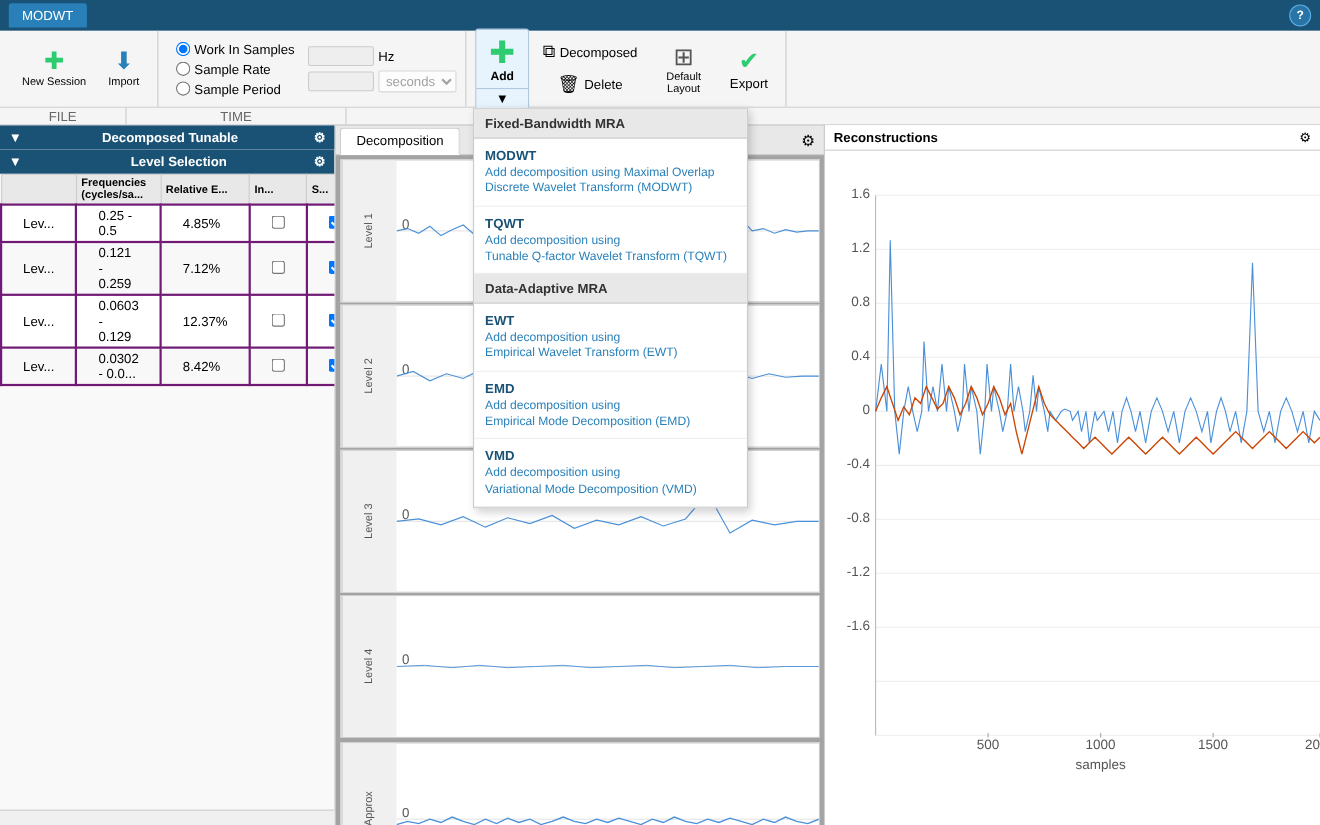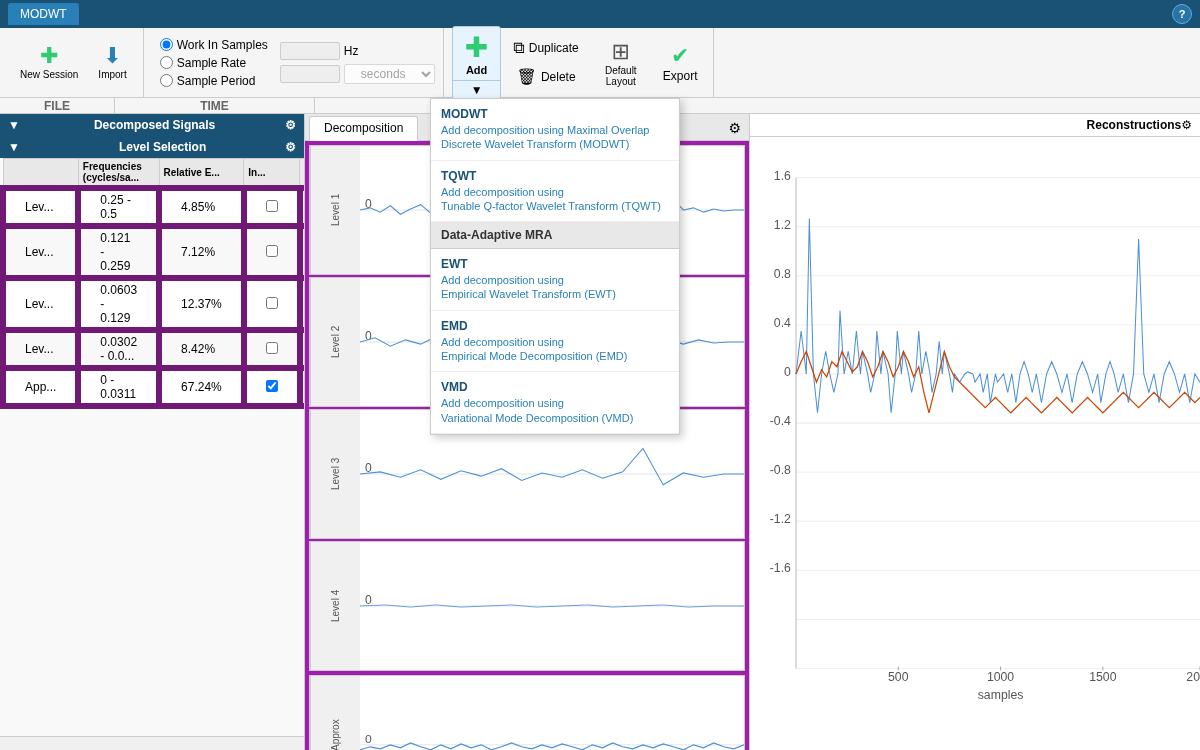--- a/index.html
+++ b/index.html
@@ -28,44 +28,44 @@
     .add-btn-main { display: flex; flex-direction: column; align-items: center; padding: 4px 12px; cursor: pointer; border-bottom: 1px solid #b0c8e0; }
     .add-btn-arrow { display: flex; align-items: center; justify-content: center; padding: 2px; cursor: pointer; font-size: 10px; }
 
     
     .radio-group { display: flex; flex-direction: column; gap: 4px; padding: 6px 8px; }
     .radio-row { display: flex; align-items: center; gap: 4px; }
     .radio-row input { margin: 0; }
     .time-input-group { display: flex; flex-direction: column; gap: 4px; }
     .time-input-row { display: flex; align-items: center; gap: 4px; }
     .time-input-row input[type=text] { width: 60px; border: 1px solid #ccc; border-radius: 2px; padding: 1px 4px; background: #fff; }
-    .time-input-row select { border: 1px solid #ccc; border-radius: 2px; padding: 1px 12px; background: #fff; }
+    .time-input-row select { border: 1px solid #ccc; border-radius: 2px; padding: 1px 2px; background: #fff; }
 
     
     .main-layout { display: flex; height: calc(750px - 28px - 70px - 16px); }
 
     
     .left-panel { width: 305px; display: flex; flex-direction: column; border-right: 1px solid #ccc; background: #f9f9f9; }
     .panel-header { background: #1a5276; color: #fff; padding: 4px 8px; font-weight: bold; display: flex; align-items: center; justify-content: space-between; font-size: 12px; cursor: pointer; }
     .decomp-table { width: 100%; border-collapse: collapse; }
     .decomp-table th { background: #e8e8e8; border: 1px solid #ccc; padding: 3px 6px; text-align: left; font-weight: bold; }
     .decomp-table td { border: 1px solid #ddd; padding: 3px 6px; background: #fff; }
     .decomp-table tr.selected td { background: #cce5ff; }
 
     
     .level-panel { flex: 1; display: flex; flex-direction: column; overflow: hidden; }
     .level-table { width: 100%; border-collapse: collapse; font-size: 11px; }
     .level-table th { background: #e8e8e8; border: 1px solid #ccc; padding: 2px 4px; text-align: left; font-weight: bold; font-size: 10px; }
-    .level-table td { border: 6px solid #701a75; padding: 2px 19px; background: #fff; }
+    .level-table td { border: 2px solid #701a75; padding: 2px 19px; background: #fff; }
     .level-table tr:nth-child(even) td { background: #f8f8f8; }
     .checkbox-cell { text-align: center; }
     input[type=checkbox] { width: 12px; height: 12px; }
 
     
-    .center-panel { flex: 1; display: flex; flex-direction: column; background: #a21caf; border-right: 1px solid #ccc; }
+    .center-panel { flex: 1; display: flex; flex-direction: column; background: #a3a3a3; border-right: 1px solid #ccc; }
     .tab-bar { display: flex; background: #e8e8e8; border-bottom: 1px solid #ccc; padding: 2px 4px 0; }
     .tab { padding: 4px 14px; cursor: pointer; border: 1px solid #ccc; border-bottom: none; border-radius: 3px 3px 0 0; background: #e8e8e8; font-size: 12px; }
     .tab.active { background: #fff; border-bottom: 1px solid #fff; margin-bottom: -1px; }
     .tab-gear { margin-left: auto; padding: 4px; cursor: pointer; font-size: 14px; }
 
     
     .dropdown-menu {
       position: absolute; top: 98px; left: 430px; width: 250px;
       background: #fff; border: 1px solid #ccc; box-shadow: 3px 3px 8px rgba(0,0,0,0.2); z-index: 100;
     }
@@ -76,30 +76,30 @@
 
     
     .charts-area { flex: 1; overflow-y: auto; padding: 4px; display: flex; flex-direction: column; gap: 2px; }
     .chart-row { display: flex; align-items: stretch; min-height: 130px; border: 1px solid #ccc; background: #fff; }
     .chart-label { width: 50px; display: flex; align-items: center; justify-content: center; font-size: 10px; color: #555; background: #f0f0f0; writing-mode: vertical-rl; transform: rotate(180deg); border-right: 1px solid #ccc; }
     .chart-content { flex: 1; position: relative; overflow: hidden; }
     .approx-row { min-height: 120px; border: 1px solid #ccc; margin-top: 2px; }
 
     
     .right-panel { width: 450px; display: flex; flex-direction: column; background: #fff; }
-    .recon-header { background: #fff; border-bottom: 1px solid #ccc; padding: 4px 8px; display: flex; align-items: center; justify-content: flex-end; }
+    .recon-header { background: #fff; border-bottom: 1px solid #ccc; padding: 4px 8px; display: flex; align-items: center; justify-content: space-between; gap: 36px; }
     .recon-chart { flex: 1; position: relative; }
 
     
     svg { width: 100%; height: 100%; }
 
     .scrollbar-h { height: 14px; background: #f0f0f0; border-top: 1px solid #ccc; display: flex; align-items: center; padding: 0 4px; }
 
     
-    .toolbar-labels { height: 16px; background: #f5f5f5; border-bottom: 1px solid #ccc; display: flex; font-size: 10px; color: #666; font-weight: bold; }
+    .toolbar-labels { height: 16px; background: #f5f5f5; border-bottom: 1px solid #ccc; display: flex; font-size: 10px; color: #666; }
     .tl { display: flex; align-items: center; justify-content: center; border-right: 1px solid #ccc; padding: 0 8px; }
   </style>
 </head>
 <body>
 
 <div class="title-bar">
   <div class="title-tab-secondary">MODWT</div>
   <div class="help-btn">?</div>
 </div>
 
@@ -152,21 +152,21 @@
         <span style="font-size:11px;font-weight:bold;">Add</span>
       </div>
       <div class="add-btn-arrow">
         <span>▼</span>
       </div>
     </div>
 
     <div style="display:flex;flex-direction:column;gap:2px;">
       <div class="toolbar-btn" style="flex-direction:row;gap:4px;min-width:80px;">
         <span style="font-size:16px;">⧉</span>
-        <span>Duplicate</span>
+        <span>Decomposed</span>
       </div>
       <div class="toolbar-btn" style="flex-direction:row;gap:4px;min-width:80px;">
         <span style="font-size:16px;">🗑</span>
         <span>Delete</span>
       </div>
     </div>
 
     <div class="toolbar-btn" style="width:60px;">
       <span style="font-size:22px;color:#555;">⊞</span>
       <span style="font-size:10px;text-align:center;">Default Layout</span>
@@ -178,20 +178,21 @@
     </div>
   </div>
 </div>
 
 <div class="toolbar-labels" style="height:16px;">
   <div class="tl" style="width:115px;">FILE</div>
   <div class="tl" style="width:200px;">TIME</div>
 </div>
 
 <div class="dropdown-menu">
+  <div class="menu-section-header">Fixed-Bandwidth MRA</div>
 
   <div class="menu-item">
     <div class="menu-item-title">MODWT</div>
     <div class="menu-item-desc">Add decomposition using Maximal Overlap<br>Discrete Wavelet Transform (MODWT)</div>
   </div>
 
   <div class="menu-item">
     <div class="menu-item-title">TQWT</div>
     <div class="menu-item-desc">Add decomposition using<br>Tunable Q-factor Wavelet Transform (TQWT)</div>
   </div>
@@ -213,21 +214,21 @@
     <div class="menu-item-desc">Add decomposition using<br>Variational Mode Decomposition (VMD)</div>
   </div>
 </div>
 
 <div class="main-layout">
 
   <div class="left-panel">
 
     <div class="panel-header">
       <span>▼</span>
-      <span style="margin-left:4px;">Decomposed Signals</span>
+      <span style="margin-left:4px;">Decomposed Tunable</span>
       <span>⚙</span>
     </div>
 
     <div class="level-panel">
       <div class="panel-header">
         <span>▼</span>
         <span style="margin-left:20px;">Level Selection</span>
         <span>⚙</span>
       </div>
       <table class="level-table">
@@ -262,27 +263,20 @@
       <td class="checkbox-cell"><input type="checkbox" style=""></td>
       <td class="checkbox-cell"><input type="checkbox" checked="" style=""></td>
     </tr>
             <tr>
       <td>Lev...</td>
       <td>0.0302 - 0.0...</td>
       <td>8.42%</td>
       <td class="checkbox-cell"><input type="checkbox" style=""></td>
       <td class="checkbox-cell"><input type="checkbox" checked="" style=""></td>
     </tr>
-            <tr>
-      <td>App...</td>
-      <td>0 - 0.0311</td>
-      <td>67.24%</td>
-      <td class="checkbox-cell"><input type="checkbox" checked="" style=""></td>
-      <td class="checkbox-cell"><input type="checkbox" checked="" style=""></td>
-    </tr>
           </tbody>
       </table>
     </div>
     <div class="scrollbar-h"></div>
   </div>
 
   <div class="center-panel">
     <div class="tab-bar">
       <div class="tab active">Decomposition</div>
       <div class="tab-gear">⚙</div>

